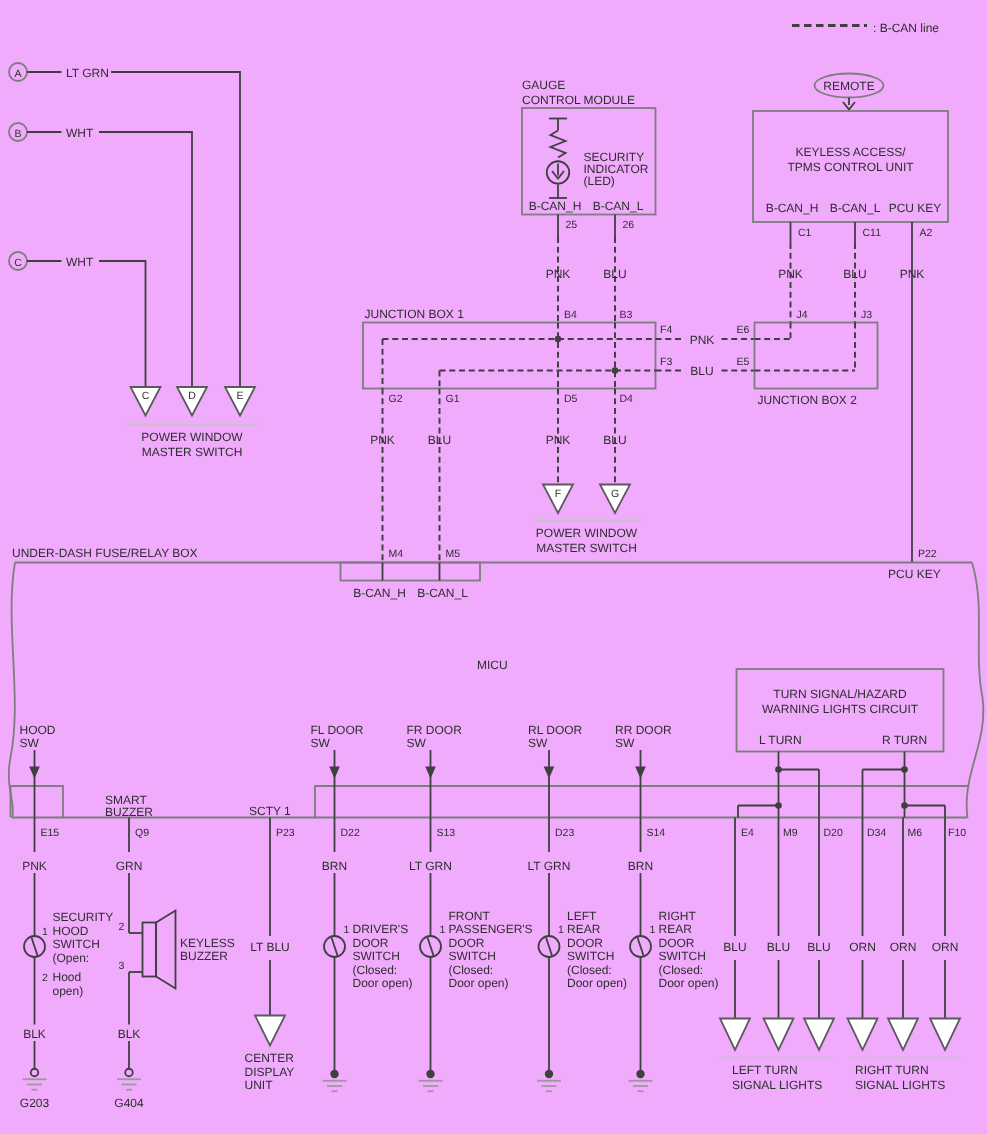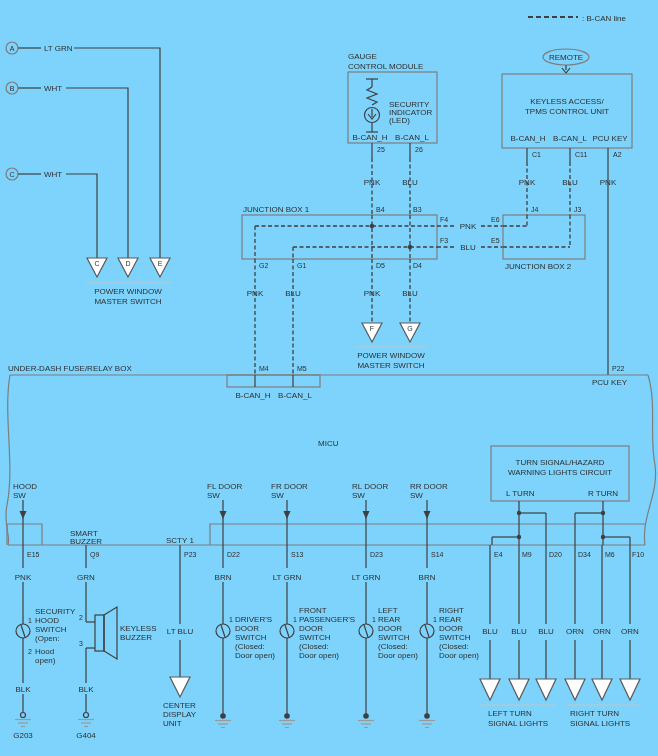--- a/index.html
+++ b/index.html
@@ -1,16 +1,16 @@
 <!DOCTYPE html>
 <html><head>
 <meta charset="utf-8">
 <style>
   html,body{margin:0;padding:0;background:#fff;}
-  .stage{width:658px;height:756px;position:relative;background:#7dd3fc;}
+  .stage{width:658px;height:756px;position:relative;background:#f0abfc;}
   svg{display:block;}
   text{font-family:"Liberation Sans","DejaVu Sans",sans-serif;font-size:8px;fill:#2e2e2e;}
   .tm{text-anchor:middle;}
   .ts{font-size:7px;}
   .w{stroke:#3f3f3f;stroke-width:1.2;fill:none;}
   .wd{stroke:#3f3f3f;stroke-width:1.3;fill:none;stroke-dasharray:4 2.5;}
   .bx{stroke:#7d7d7d;stroke-width:1.2;fill:none;}
   .tri{stroke:#5a5a5a;stroke-width:1.2;fill:#fff;}
   .dot{fill:#3f3f3f;stroke:none;}
   .brk{stroke:#c4c4c4;stroke-width:1;fill:none;}

